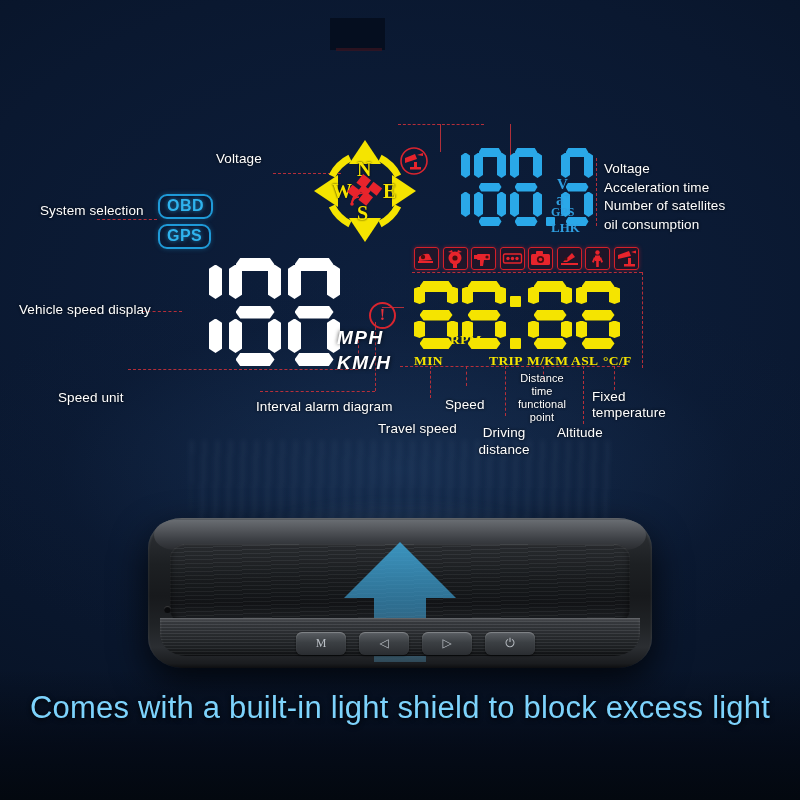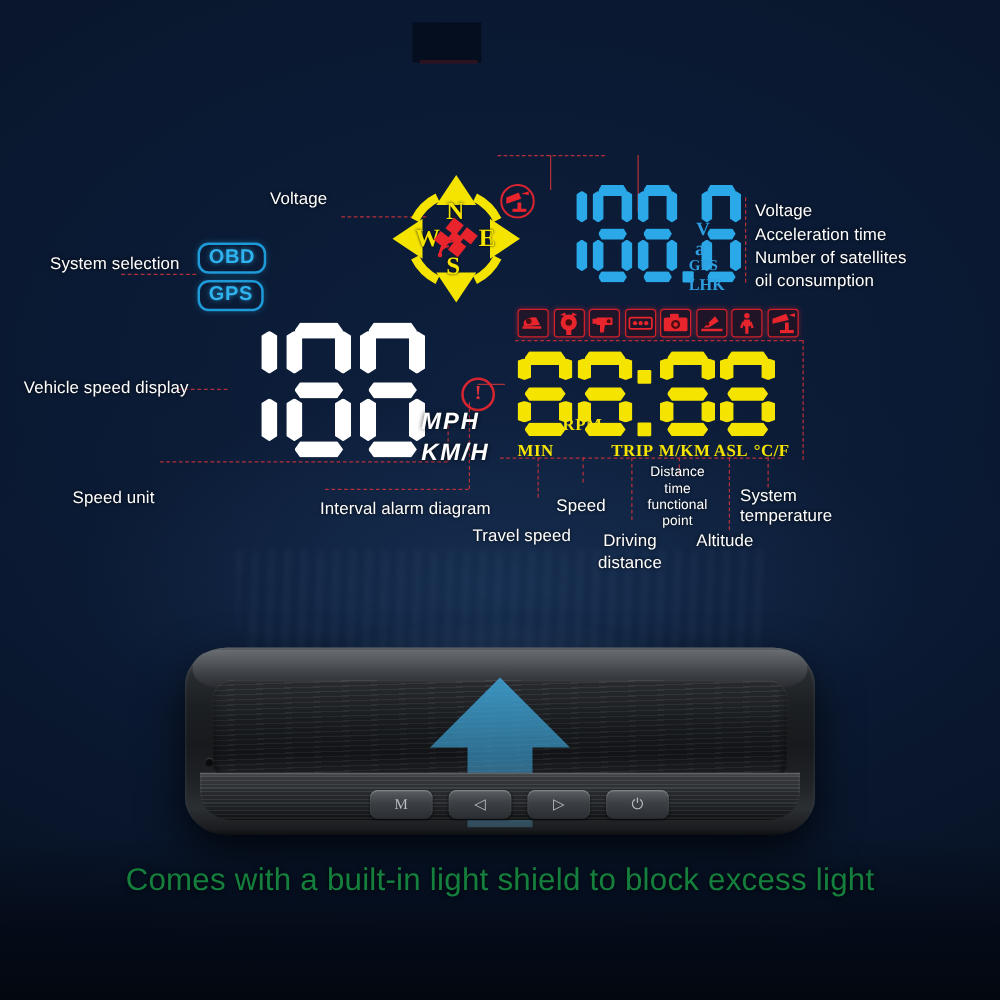--- a/index.html
+++ b/index.html
@@ -153,21 +153,21 @@
     font-family:"Liberation Serif", serif;
   }
   .side-dot{
     position:absolute;left:16px;top:88px;width:7px;height:7px;border-radius:50%;
     background:#0a0b0d;box-shadow:inset 0 1px 1px rgba(255,255,255,.2);
   }
 
   
   #caption{
     position:absolute;left:0;top:690px;width:800px;text-align:center;
-    color:#15803d;font-size:25px;letter-spacing:.2px;
+    color:#7dd3fc;font-size:31px;letter-spacing:.2px;
     font-family:"Liberation Sans", sans-serif;
     text-shadow:0 1px 5px rgba(0,0,0,.9);
   }
 </style>
 </head>
 <body>
 
 <div id="stage">
 
   <div class="bg-base"></div>
@@ -219,21 +219,21 @@
     <span>distance</span>
   </div>
   <div class="lbl sm ctr" style="left:508px;top:372px;width:68px;line-height:1.18;">
     <span>Distance</span><br>
     <span>time</span><br>
     <span>functional</span><br>
     <span>point</span>
   </div>
   <div class="lbl" style="left:557px;top:425px;">Altitude</div>
   <div class="lbl" style="left:592px;top:389px;line-height:1.22;white-space:normal;width:86px;">
-    <span>System</span><br>
+    <span>Fixed</span><br>
     <span>temperature</span>
   </div>
 
   <div class="lbl" style="left:604px;top:160px;line-height:1.38;">
     <div>Voltage</div>
     <div>Acceleration time</div>
     <div>Number of satellites</div>
     <div>oil consumption</div>
   </div>
 

